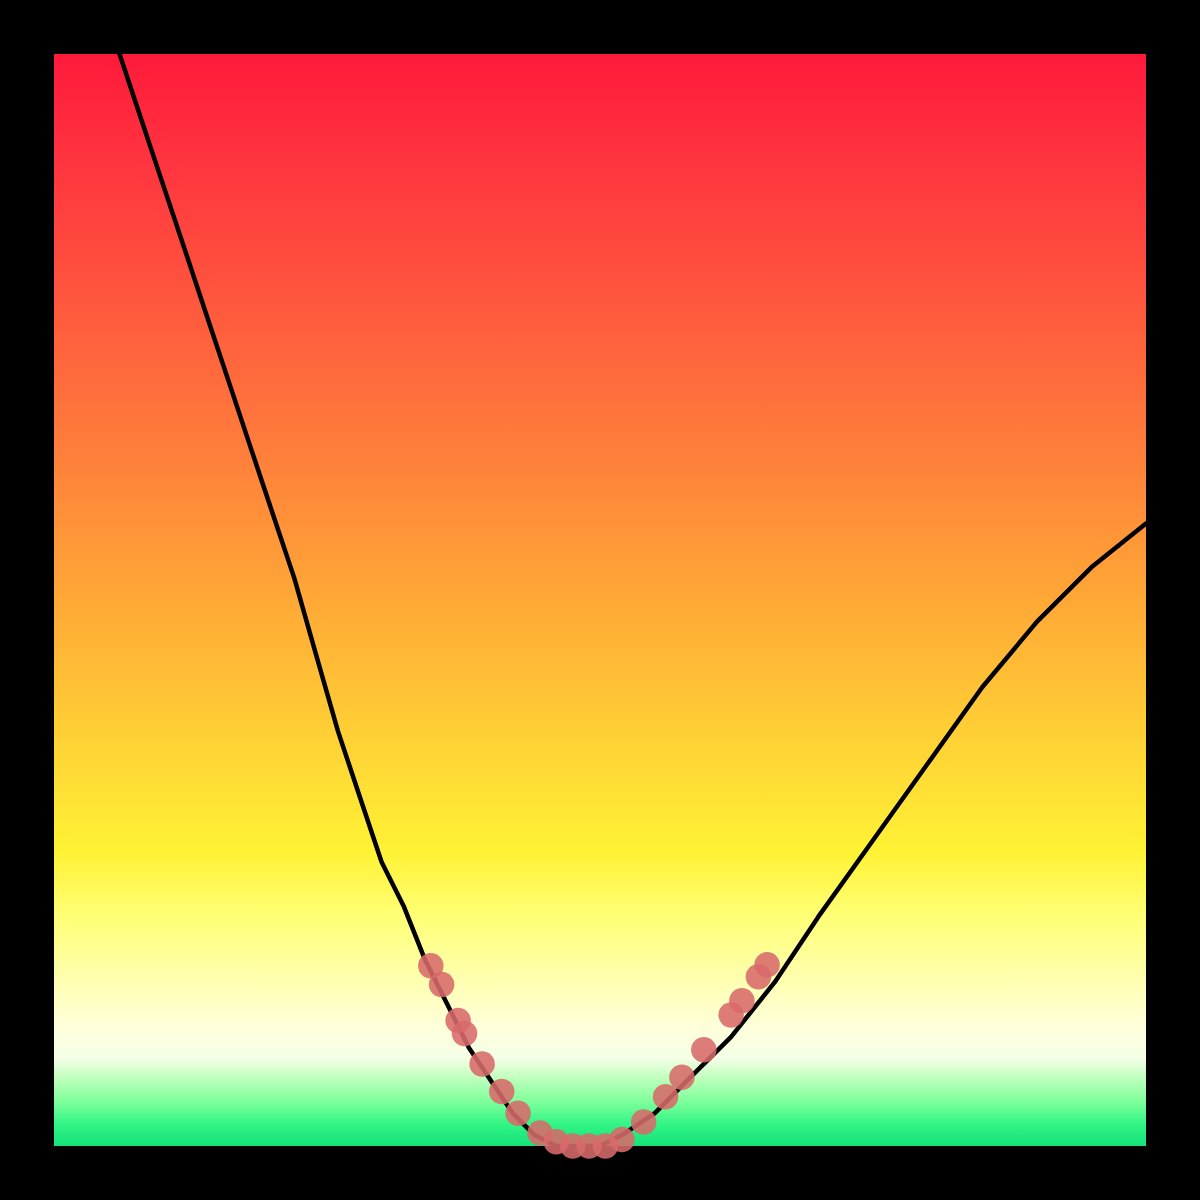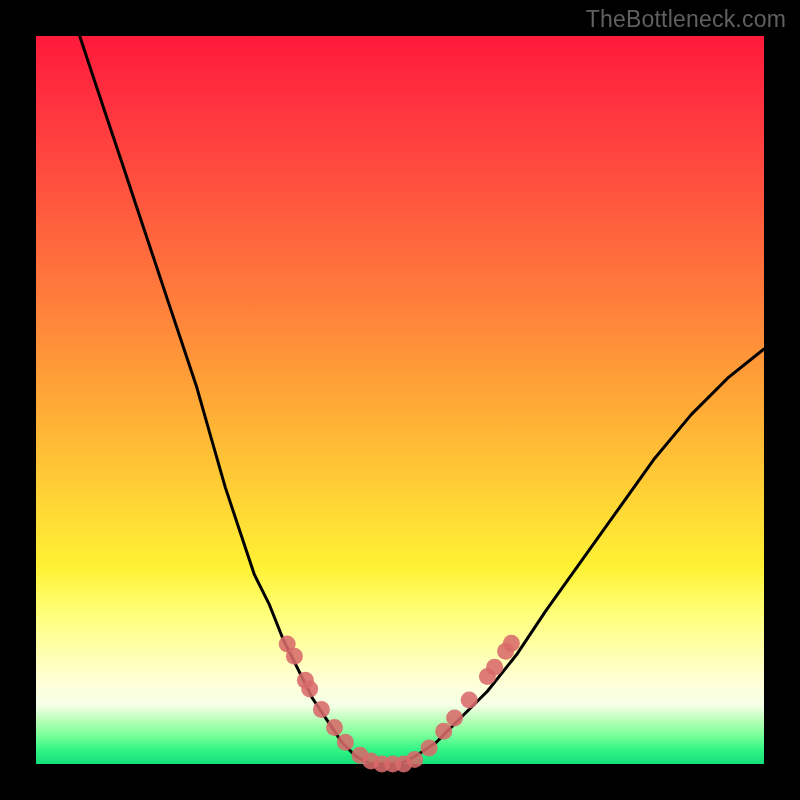--- a/index.html
+++ b/index.html
@@ -57,21 +57,20 @@
     top: 0;
     width: 728px;
     height: 728px;
     overflow: visible;
   }
 </style>
 </head>
 <body>
 
 <div class="stage">
-  <div class="watermark">TheBottleneck.com</div>
   <div class="plot">
     <svg class="curve" viewBox="0 0 728 728">
       <g id="curve-layer">
           <path d="M43.7 0.0 L58.2 43.7 L72.8 87.4 L87.4 131.0 L101.9 174.7 L116.5 218.4 L131.0 262.1 L145.6 305.8 L160.2 349.4 L174.7 400.4 L189.3 451.4 L203.8 495.0 L218.4 538.7 L233.0 567.8 L247.5 604.2 L262.1 633.4 L276.6 662.5 L291.2 684.3 L305.8 706.2 L320.3 720.7 L334.9 728.0 L349.4 728.0 L364.0 728.0 L378.6 720.7 L400.4 706.2 L422.2 684.3 L451.4 655.2 L480.5 618.8 L509.6 575.1 L546.0 524.2 L582.4 473.2 L618.8 422.2 L655.2 378.6 L691.6 342.2 L728.0 313.0" fill="none" stroke="#000000" stroke-width="3" stroke-linecap="round" stroke-linejoin="round"></path>
         </g>
       <g id="marker-layer">
           <circle cx="251.2" cy="607.9" r="8.5" fill="#d86a6a" fill-opacity="0.88"></circle>
           <circle cx="258.4" cy="620.3" r="8.5" fill="#d86a6a" fill-opacity="0.88"></circle>
           <circle cx="269.4" cy="644.3" r="8.5" fill="#d86a6a" fill-opacity="0.88"></circle>
           <circle cx="273.7" cy="653.0" r="8.5" fill="#d86a6a" fill-opacity="0.88"></circle>

